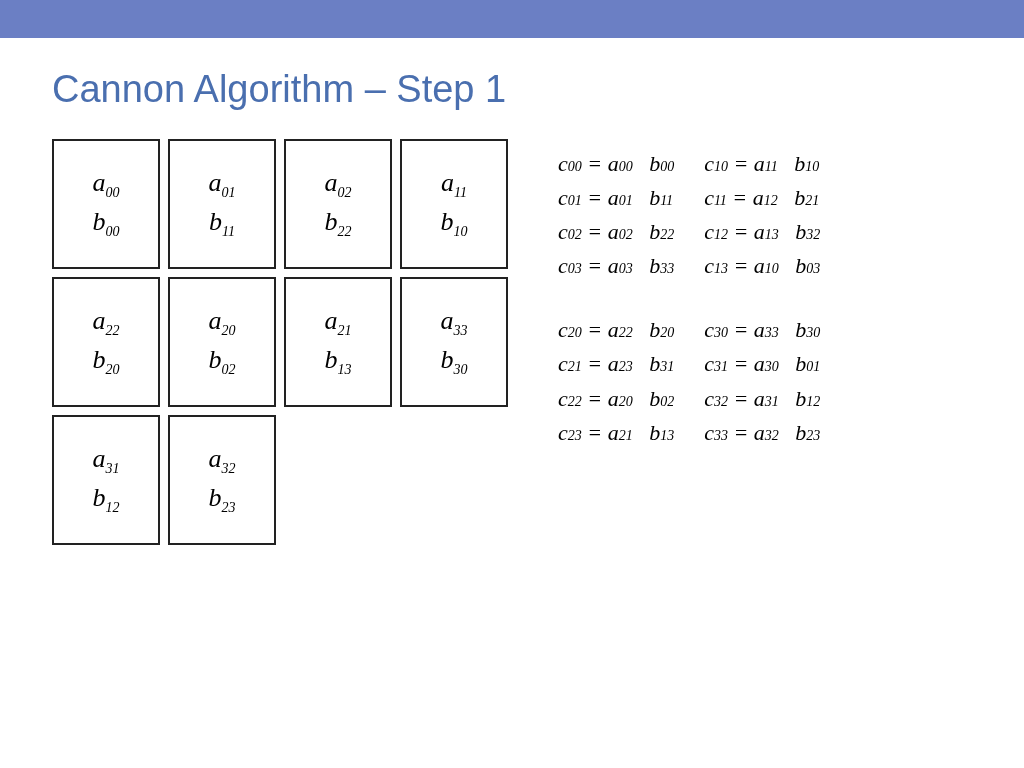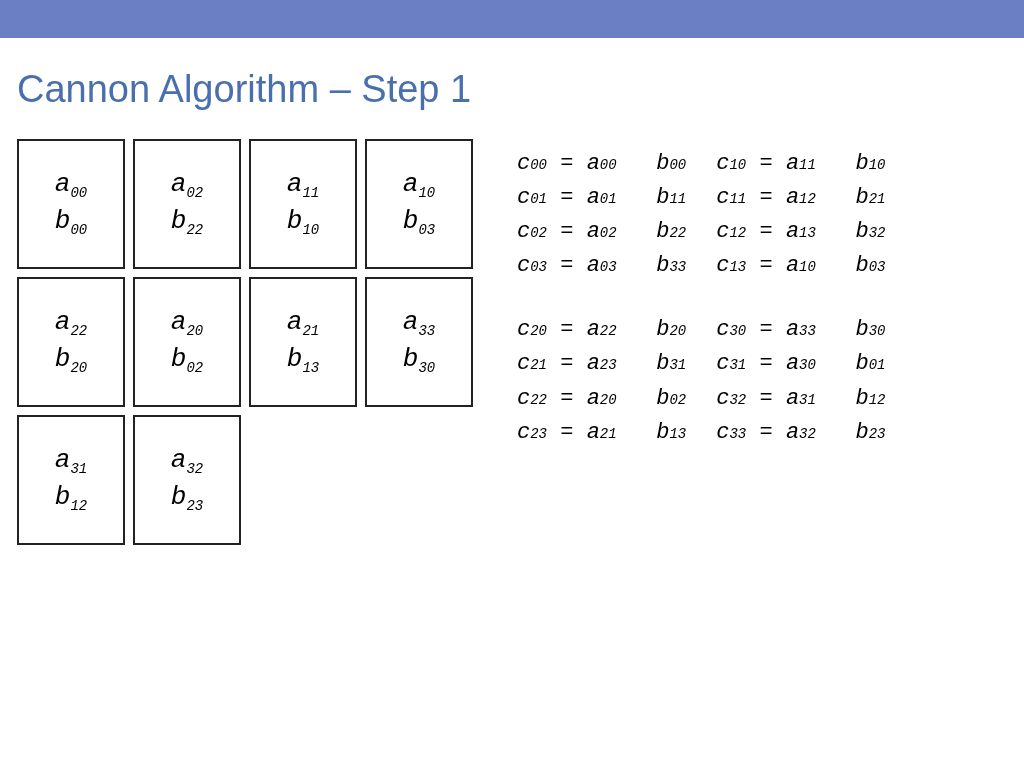--- a/index.html
+++ b/index.html
@@ -9,34 +9,33 @@
       background: #ffffff;
       font-family: 'Times New Roman', Times, serif;
       overflow: hidden;
     }
     .top-bar {
       width: 100%;
       height: 38px;
       background: #6b7fc4;
     }
     .content {
-      padding: 30px 40px 20px 17px;
+      padding: 30px 40px 20px 52px;
     }
     .title {
       font-family: Arial, sans-serif;
       font-size: 38px;
       color: #4a6faf;
       font-weight: normal;
       margin-bottom: 28px;
     }
     .main-area {
       display: flex;
       flex-direction: row;
-      gap: 24px;
-      font-family: Liberation Mono, monospace;
+      gap: 30px;
     }
     
     .grid-section {
       display: grid;
       grid-template-columns: repeat(4, 108px);
       grid-template-rows: repeat(4, 130px);
       gap: 8px;
     }
     .cell-box {
       border: 2px solid #222;
@@ -82,31 +81,31 @@
   <h1 class="title">Cannon Algorithm – Step 1</h1>
   <div class="main-area">
 
     <div class="grid-section">
 
       <div class="cell-box">
         <span class="a-val"><i>a</i><sub>00</sub></span>
         <span class="b-val"><i>b</i><sub>00</sub></span>
       </div>
       <div class="cell-box">
+        <span class="a-val"><i>a</i><sub>01</sub></span>
+        <span class="b-val"><i>b</i><sub>11</sub></span>
+      </div>
+      <div class="cell-box">
         <span class="a-val"><i>a</i><sub>02</sub></span>
         <span class="b-val"><i>b</i><sub>22</sub></span>
       </div>
 
       <div class="cell-box">
         <span class="a-val"><i>a</i><sub>11</sub></span>
         <span class="b-val"><i>b</i><sub>10</sub></span>
-      </div>
-      <div class="cell-box">
-        <span class="a-val"><i>a</i><sub>10</sub></span>
-        <span class="b-val"><i>b</i><sub>03</sub></span>
       </div>
 
       <div class="cell-box">
         <span class="a-val"><i>a</i><sub>22</sub></span>
         <span class="b-val"><i>b</i><sub>20</sub></span>
       </div>
       <div class="cell-box">
         <span class="a-val"><i>a</i><sub>20</sub></span>
         <span class="b-val"><i>b</i><sub>02</sub></span>
       </div>

